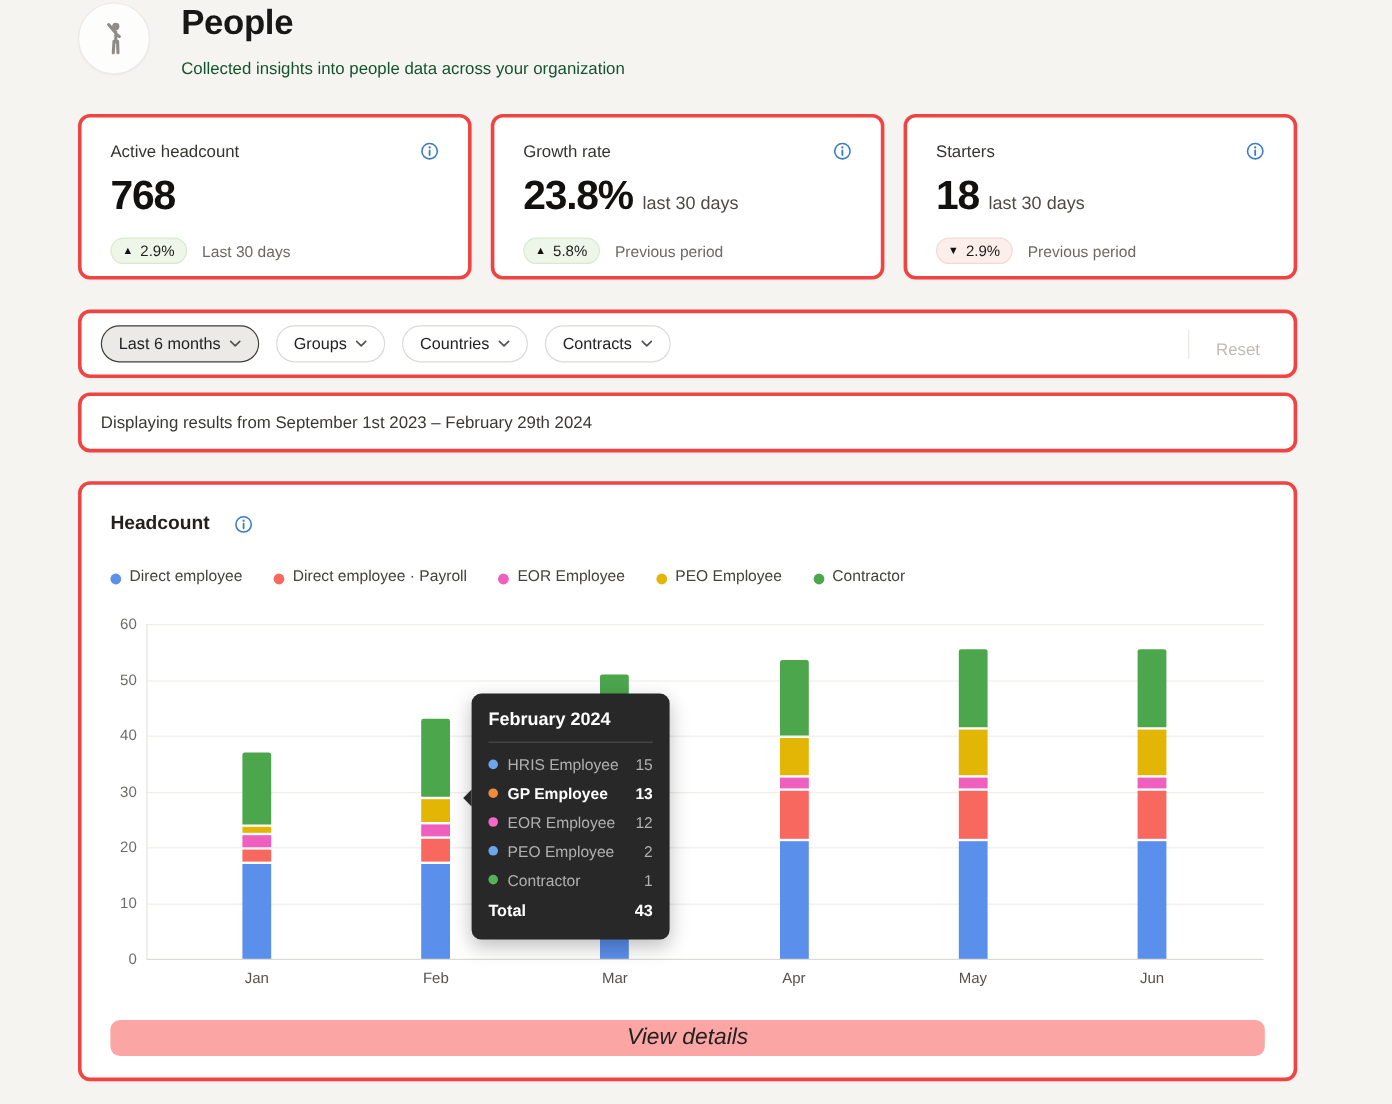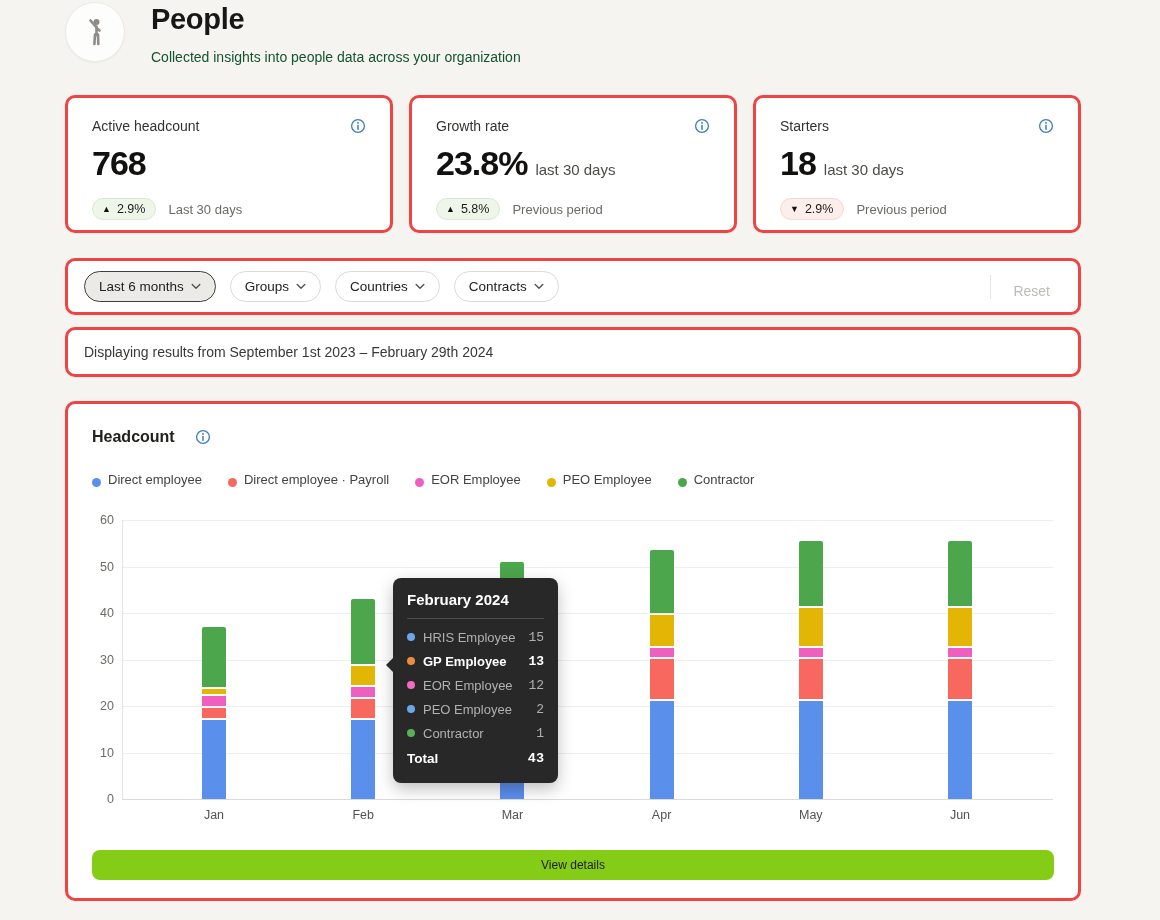--- a/index.html
+++ b/index.html
@@ -96,29 +96,30 @@
   .tooltip-arrow {
     position:absolute; left:-7px; top:80px; width:0; height:0;
     border-top:7px solid transparent; border-bottom:7px solid transparent;
     border-right:7px solid #282828;
   }
   .tooltip-title { font-size:15px; font-weight:700; color:#fff; }
   .tooltip-divider { height:1px; background:#4b4b4b; margin:10px 0 6px; }
   .tt-row { display:flex; align-items:center; height:24px; gap:8px; }
   .tt-dot { width:8px; height:8px; border-radius:50%; flex:0 0 auto; }
   .tt-label { flex:1 1 auto; font-size:13px; color:#b0b0b0; }
-  .tt-value { font-size:13px; color:#b0b0b0;font-family:Liberation Mono, monospace; }
+  .tt-value { font-size:13px; color:#b0b0b0; }
   .tt-row.emph .tt-label, .tt-row.emph .tt-value { color:#fff; font-weight:700; }
   .tt-total { display:flex; align-items:center; height:25px; margin-top:1px; }
   .tt-total .tt-label, .tt-total .tt-value { color:#fff; font-weight:700; font-size:13.5px; }
 
   .view-details-btn {
     margin-top:23px; width:100%; height:30px; border:none; border-radius:8px;
-    background:#84cc16; color:#22211e; font-size:12px; cursor:pointer;
+    background:#fca5a5; color:#22211e; font-size:19px; cursor:pointer;
     font-family:inherit;
+    font-style:italic;
   }
 </style>
 </head>
 <body>
 
 <div class="container">
 
   <header class="page-header">
     <div class="avatar">
       <svg width="28" height="30" viewBox="0 0 28 30">

